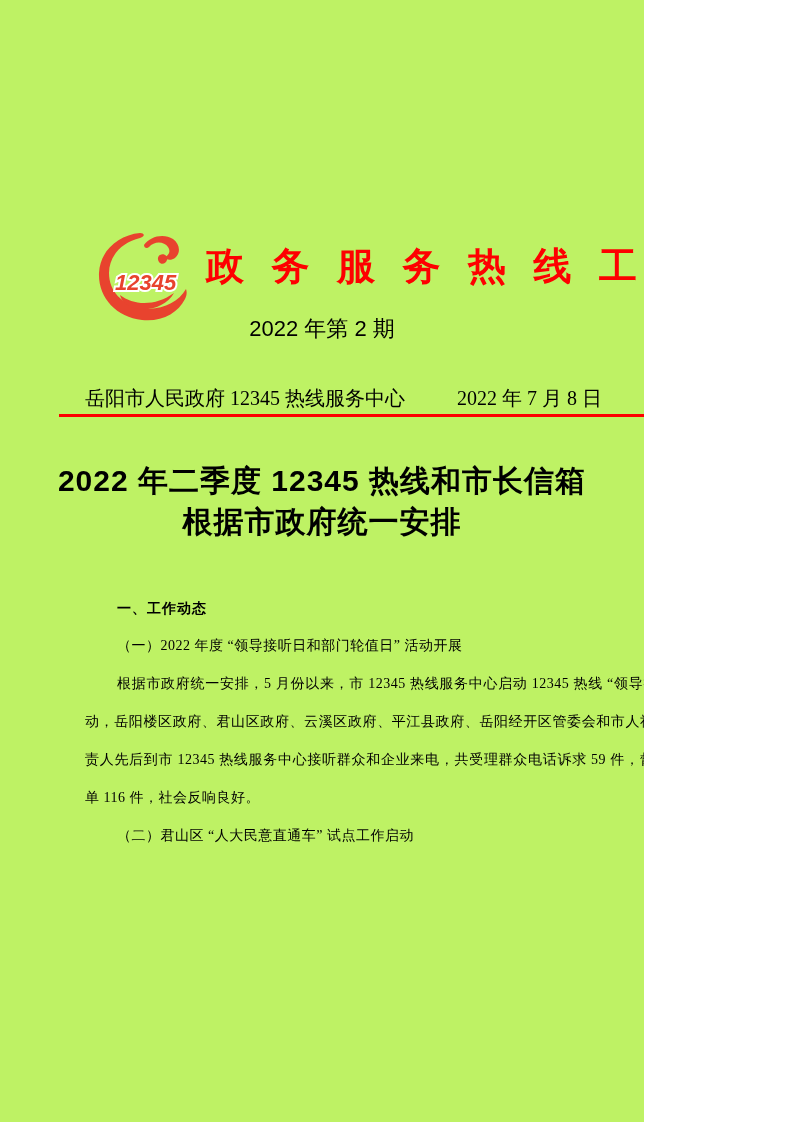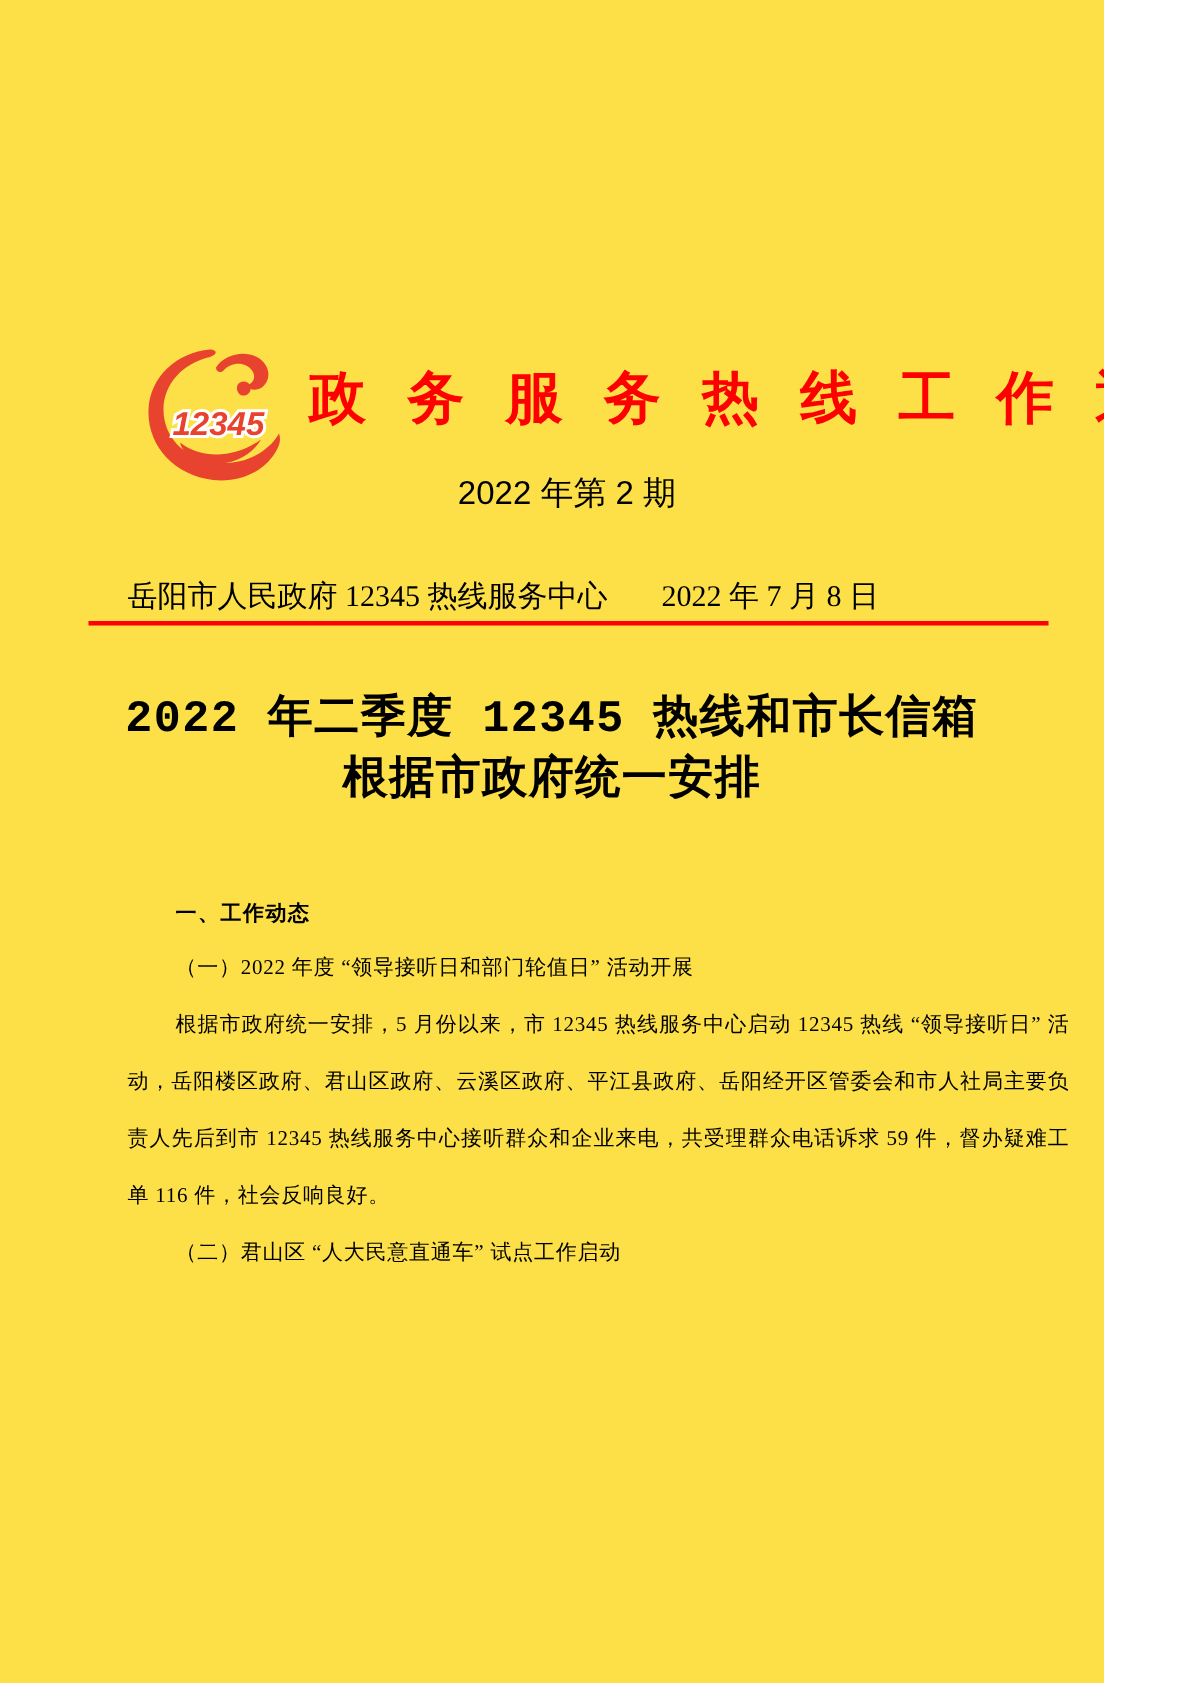--- a/index.html
+++ b/index.html
@@ -2,23 +2,23 @@
 <html><head>
 <meta charset="utf-8">
 <style>
   html, body {
     margin: 0;
     padding: 0;
     background: #ffffff;
   }
   .page {
     position: relative;
-    width: 736px;
+    width: 644px;
     height: 1122px;
-    background: #fde047;
+    background: #bef264;
     overflow: hidden;
     font-family: "Liberation Serif", serif;
     color: #000000;
   }
 
   
   .logo {
     position: absolute;
     left: 94px;
     top: 228px;
@@ -32,38 +32,38 @@
     font-family: "Liberation Serif", serif;
     font-weight: 700;
     font-size: 38px;
     line-height: 44px;
     letter-spacing: 9px;
     color: #fe0000;
     white-space: nowrap;
   }
   .issue-line {
     position: absolute;
-    left: 10px;
+    left: 0;
     top: 315px;
     width: 100%;
     text-align: center;
     font-family: "Liberation Sans", sans-serif;
     font-size: 22px;
     line-height: 28px;
     color: #000000;
   }
 
   
   .pub-line {
     position: absolute;
     left: 85px;
     top: 385px;
     display: flex;
     align-items: baseline;
-    gap: 36px;
+    gap: 52px;
     font-family: "Liberation Serif", serif;
     font-size: 20px;
     line-height: 26px;
     white-space: nowrap;
   }
   .red-rule {
     position: absolute;
     left: 59px;
     top: 414px;
     width: 640px;
@@ -71,21 +71,21 @@
     background: #fe0000;
   }
 
   
   .doc-title {
     position: absolute;
     left: 0;
     top: 460px;
     width: 100%;
     text-align: center;
-    font-family: Liberation Mono, monospace;
+    font-family: Liberation Sans, sans-serif;
     font-weight: 700;
     font-size: 30px;
     line-height: 41px;
     letter-spacing: 1px;
     color: #000000;
   }
 
   
   .content {
     position: absolute;

